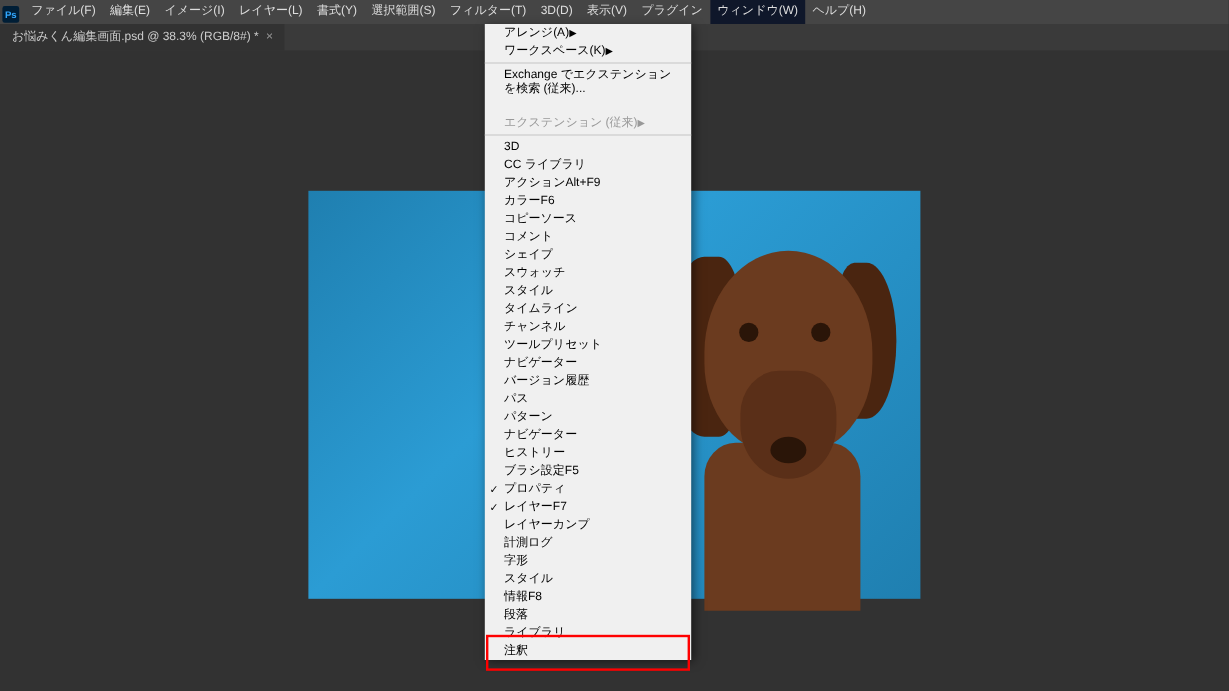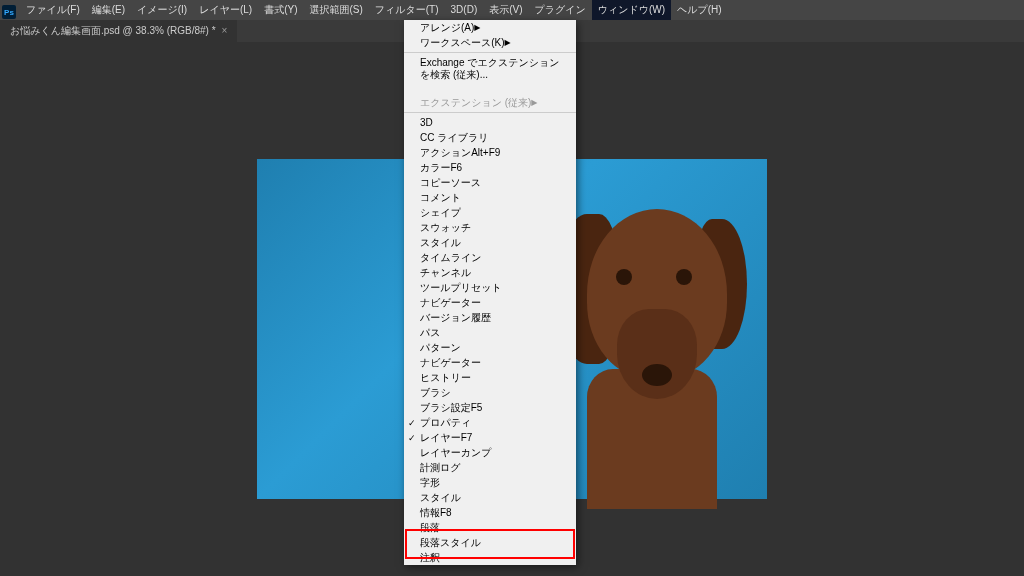--- a/index.html
+++ b/index.html
@@ -141,23 +141,20 @@
     <div class="dd-item">
       <span>パターン</span>
     </div>
     <div class="dd-item">
       <span>ナビゲーター</span>
     </div>
     <div class="dd-item">
       <span>ヒストリー</span>
     </div>
     <div class="dd-item">
-      <span>ブラシ</span>
-    </div>
-    <div class="dd-item">
       <span>ブラシ設定</span>
       <span>F5</span>
     </div>
     <div class="dd-item">
       <span class="dd-check">✓</span>
       <span>プロパティ</span>
     </div>
     <div class="dd-item">
       <span class="dd-check">✓</span>
       <span>レイヤー</span>
@@ -176,20 +173,20 @@
       <span>スタイル</span>
     </div>
     <div class="dd-item">
       <span>情報</span>
       <span>F8</span>
     </div>
     <div class="dd-item">
       <span>段落</span>
     </div>
     <div class="dd-item">
-      <span>段落スタイル</span>
+      <span>ライブラリ</span>
     </div>
     <div class="dd-item">
       <span>注釈</span>
     </div>
   </div>
 
 <div class="highlight-box" id="hlbox" style="top: 529px; left: 405px; width: 170px; height: 30px;"></div>
 
 </body></html>

